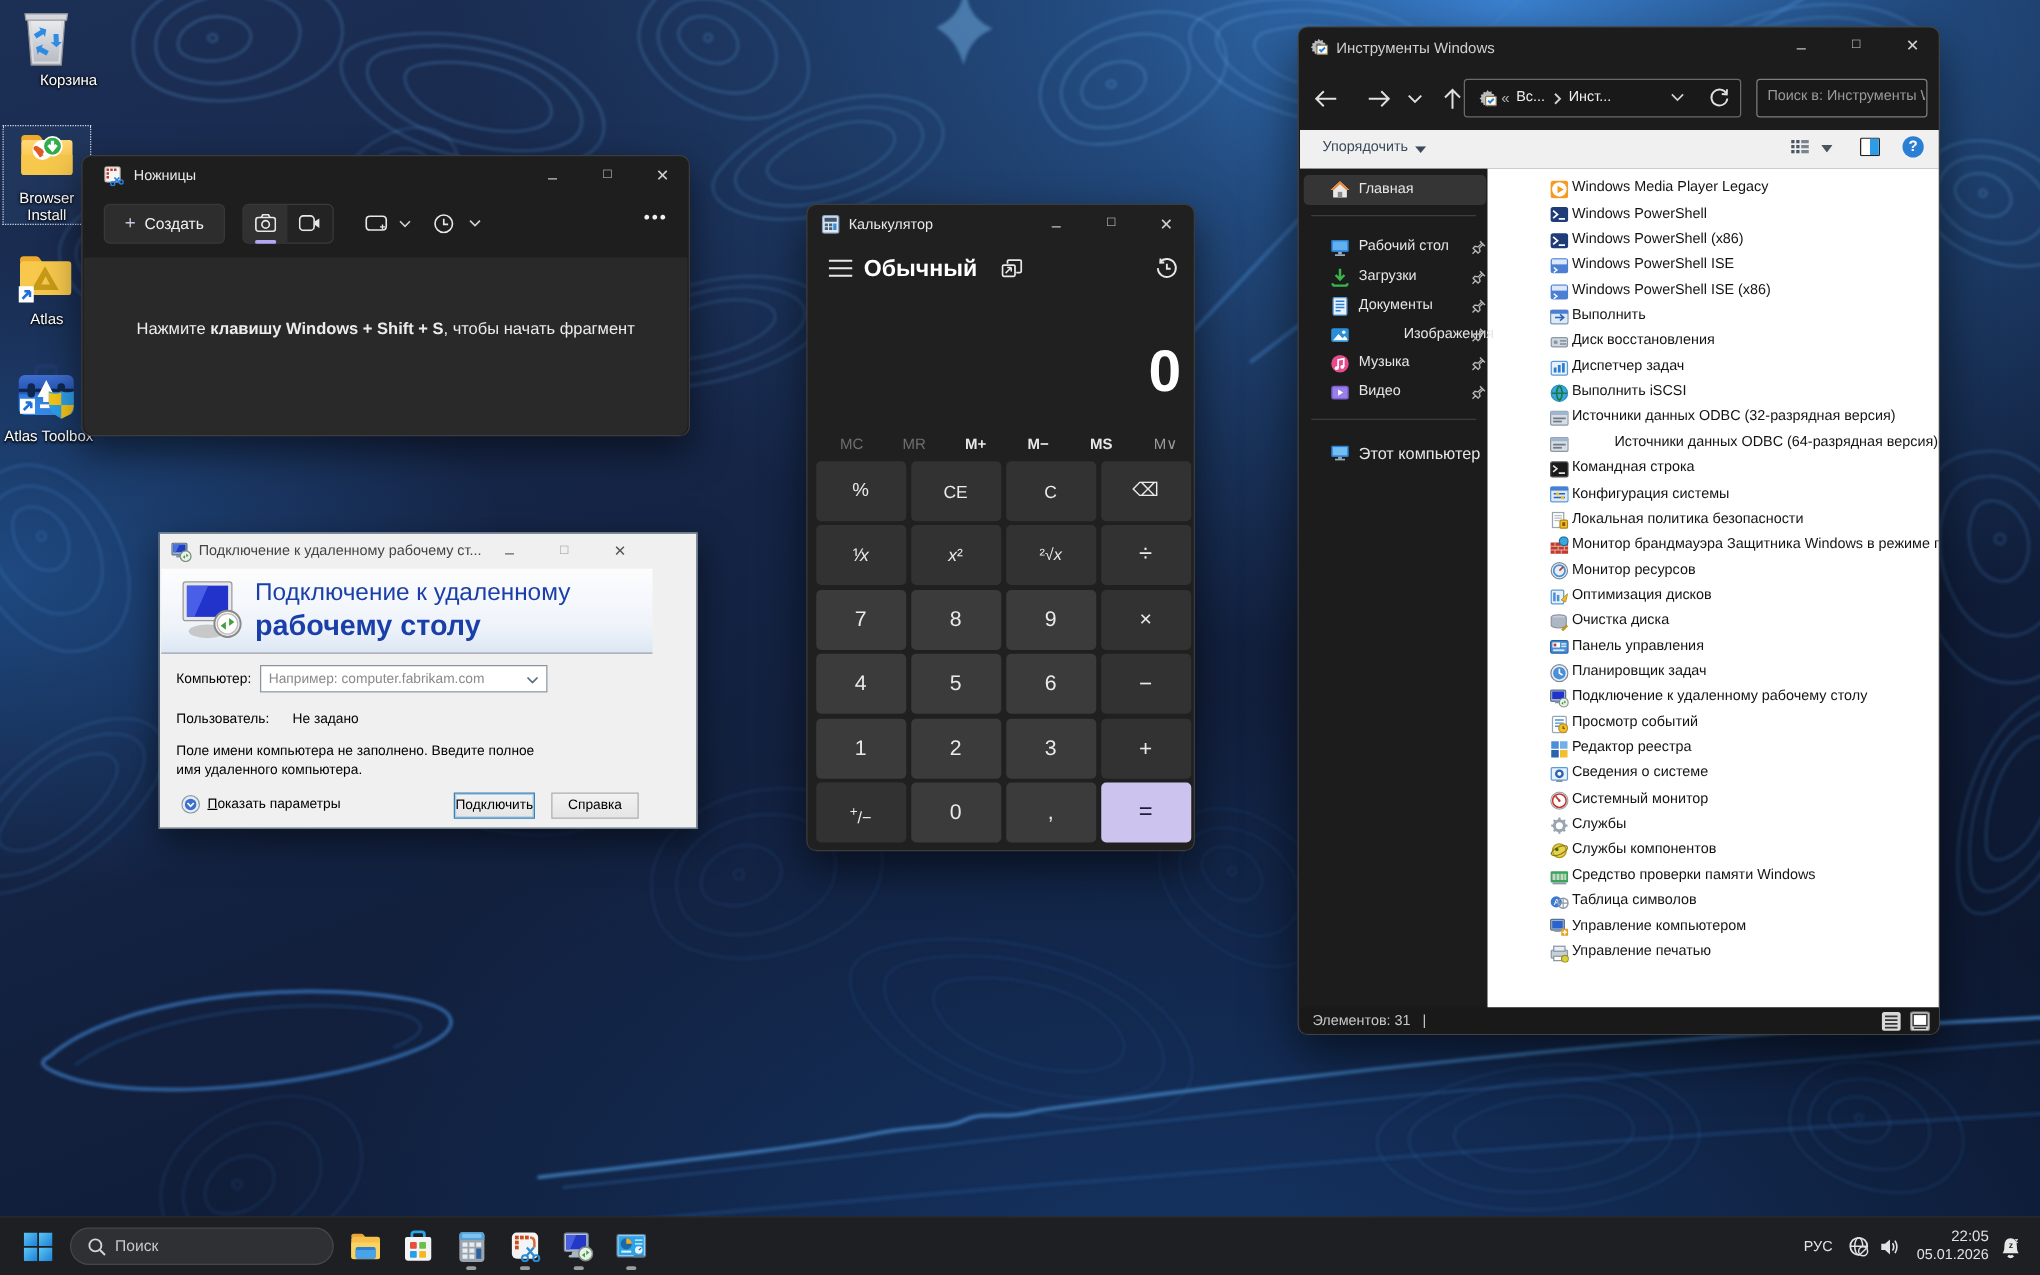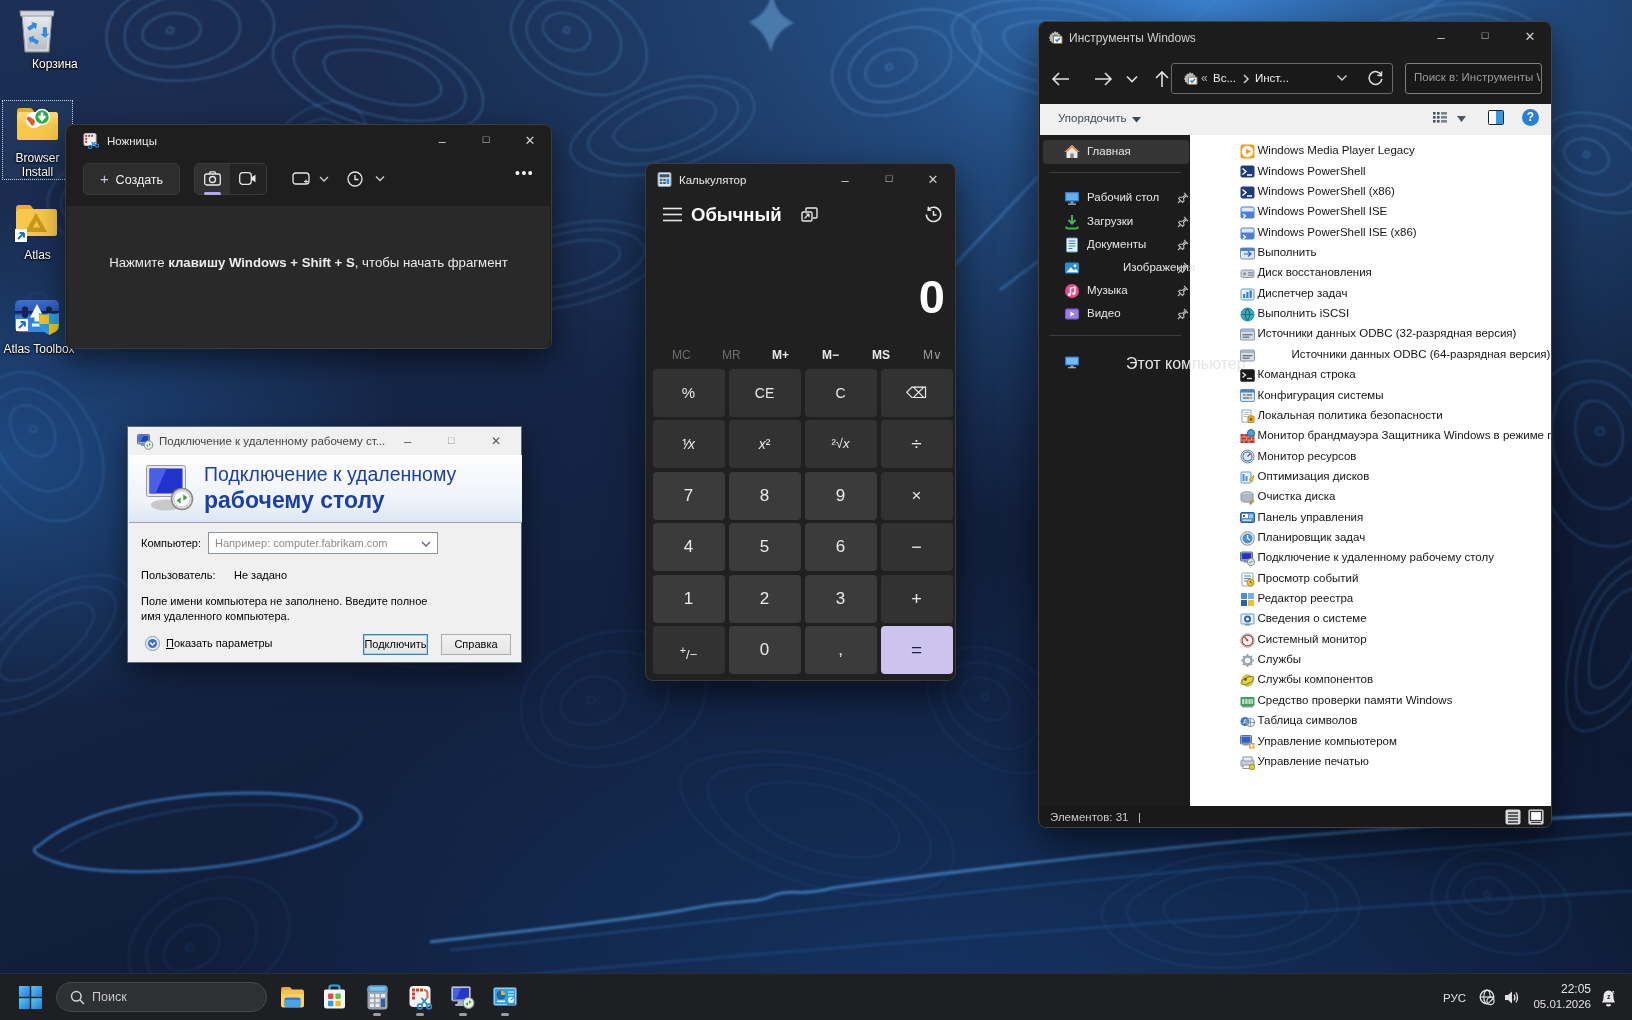--- a/index.html
+++ b/index.html
@@ -204,21 +204,21 @@
     <circle cx="8" cy="8" r="7" fill="none" stroke="#e8e8e8" stroke-width="1.3"></circle>
     <path d="M8 4 L8 8.5 L11.5 8.5" fill="none" stroke="#e8e8e8" stroke-width="1.3"></path>
     <path d="M29 5.5 l4 4 l4 -4" fill="none" stroke="#d0d0d0" stroke-width="1.3"></path>
   </svg>
   <div class="abs" style="left:449px;top:40px;color:#f0f0f0;font-size:14px;letter-spacing:1.5px;">•••</div>
 
   <div class="abs" style="left:1px;top:81px;width:483px;height:142px;background:#292929;border-radius:0 0 8px 8px;"></div>
   <div class="abs" style="left:1px;top:130px;width:483px;text-align:center;color:#ececec;font-size:13.2px;">Нажмите <b>клавишу Windows + Shift + S</b>, чтобы начать фрагмент</div>
 </div>
 
-<div class="abs" style="left:127px;top:426px;width:395px;height:237px;background:#f0f0f0;border:1px solid #5a6a7a;border-radius:0;box-shadow:0 10px 26px rgba(0,0,0,0.5);font-size:11px;color:#000;">
+<div class="abs" style="left:127px;top:426px;width:431px;height:237px;background:#f0f0f0;border:1px solid #5a6a7a;border-radius:0;box-shadow:0 10px 26px rgba(0,0,0,0.5);font-size:11px;color:#000;">
   <svg class="abs" style="left:9px;top:7px" width="17" height="16" viewBox="0 0 17 16">
     <rect x="0.5" y="0.5" width="12" height="9.4" rx="1" fill="#9db3cf" stroke="#5f7184"></rect>
     <rect x="1.6" y="1.6" width="9.8" height="6.2" fill="#1f3fbf"></rect>
     <path d="M1.6 1.6 l5 0 l-3 6.2 l-2 0 Z" fill="#4a6fe0"></path>
     <rect x="4" y="10" width="5" height="2" fill="#8094ab"></rect>
     <circle cx="11.5" cy="11" r="4.3" fill="#e9f0e9" stroke="#7d8f7d"></circle>
     <path d="M9.2 11.6 l1.8 -1.4 l0 2.8 Z M13.8 10.4 l-1.8 1.4 l0 -2.8 Z" fill="#3f9c3f"></path>
   </svg>
   <div class="abs" style="left:31px;top:8px;color:#444;font-size:11.5px;">Подключение к удаленному рабочему ст...</div>
   <div class="abs" style="left:276px;top:7px;color:#555;font-size:13px;">–</div>
@@ -471,21 +471,21 @@
   <div class="abs" style="left:48px;top:285px;color:#e6e6e6;font-size:11.5px;">Видео</div>
   <svg class="abs" style="left:138px;top:286px" width="12" height="12" viewBox="0 0 12 12">
       <path d="M8.5 2.5 L5.5 5.5 L3 5 L1.5 6.5 L5.5 10.5 L7 9 L6.5 6.5 L9.5 3.5 M7 1 L11 5 M3.5 8.5 L1 11" fill="none" stroke="#b9b9b9" stroke-width="1.1"></path>
     </svg>
   <svg class="abs" style="left:25px;top:331.5px" width="16" height="16" viewBox="0 0 16 16">
       <rect x="1" y="2.5" width="14" height="9" rx="1" fill="#2a7fd4"></rect>
       <rect x="2.2" y="3.7" width="11.6" height="6.6" fill="#72bdf2"></rect>
       <rect x="6.5" y="11.5" width="3" height="1.6" fill="#9ab"></rect>
       <rect x="4" y="13" width="8" height="1.3" fill="#9ab"></rect>
     </svg>
-  <div class="abs" style="left:48px;top:332.5px;color:#e6e6e6;font-size:16px;margin-left:39px;">Этот компьютер</div>
+  <div class="abs" style="left:48px;top:332.5px;color:#e6e6e6;font-size:13px;">Этот компьютер</div>
   <svg class="abs" style="left:200.5px;top:122.1px" width="15" height="15" viewBox="0 0 15 15">
       <rect x="0.5" y="0.5" width="14" height="14" rx="2" fill="#f59a23"></rect>
       <circle cx="7.5" cy="7.5" r="5.8" fill="#fff"></circle>
       <path d="M6 4.5 L11 7.5 L6 10.5 Z" fill="#f59a23"></path>
     </svg>
   <div class="abs" style="left:218.5px;top:122.3px;color:#141414;font-size:11.5px;white-space:nowrap;">Windows Media Player Legacy</div>
   <svg class="abs" style="left:200.5px;top:142.4px" width="15" height="15" viewBox="0 0 15 15">
       <rect x="0.5" y="1.5" width="14" height="12" rx="2" fill="#1e3c78"></rect>
       <path d="M2.5 4.5 L6 7.5 L2.5 10.5" fill="none" stroke="#fff" stroke-width="1.4"></path>
       <path d="M7 11 h5" stroke="#fff" stroke-width="1.4"></path>

